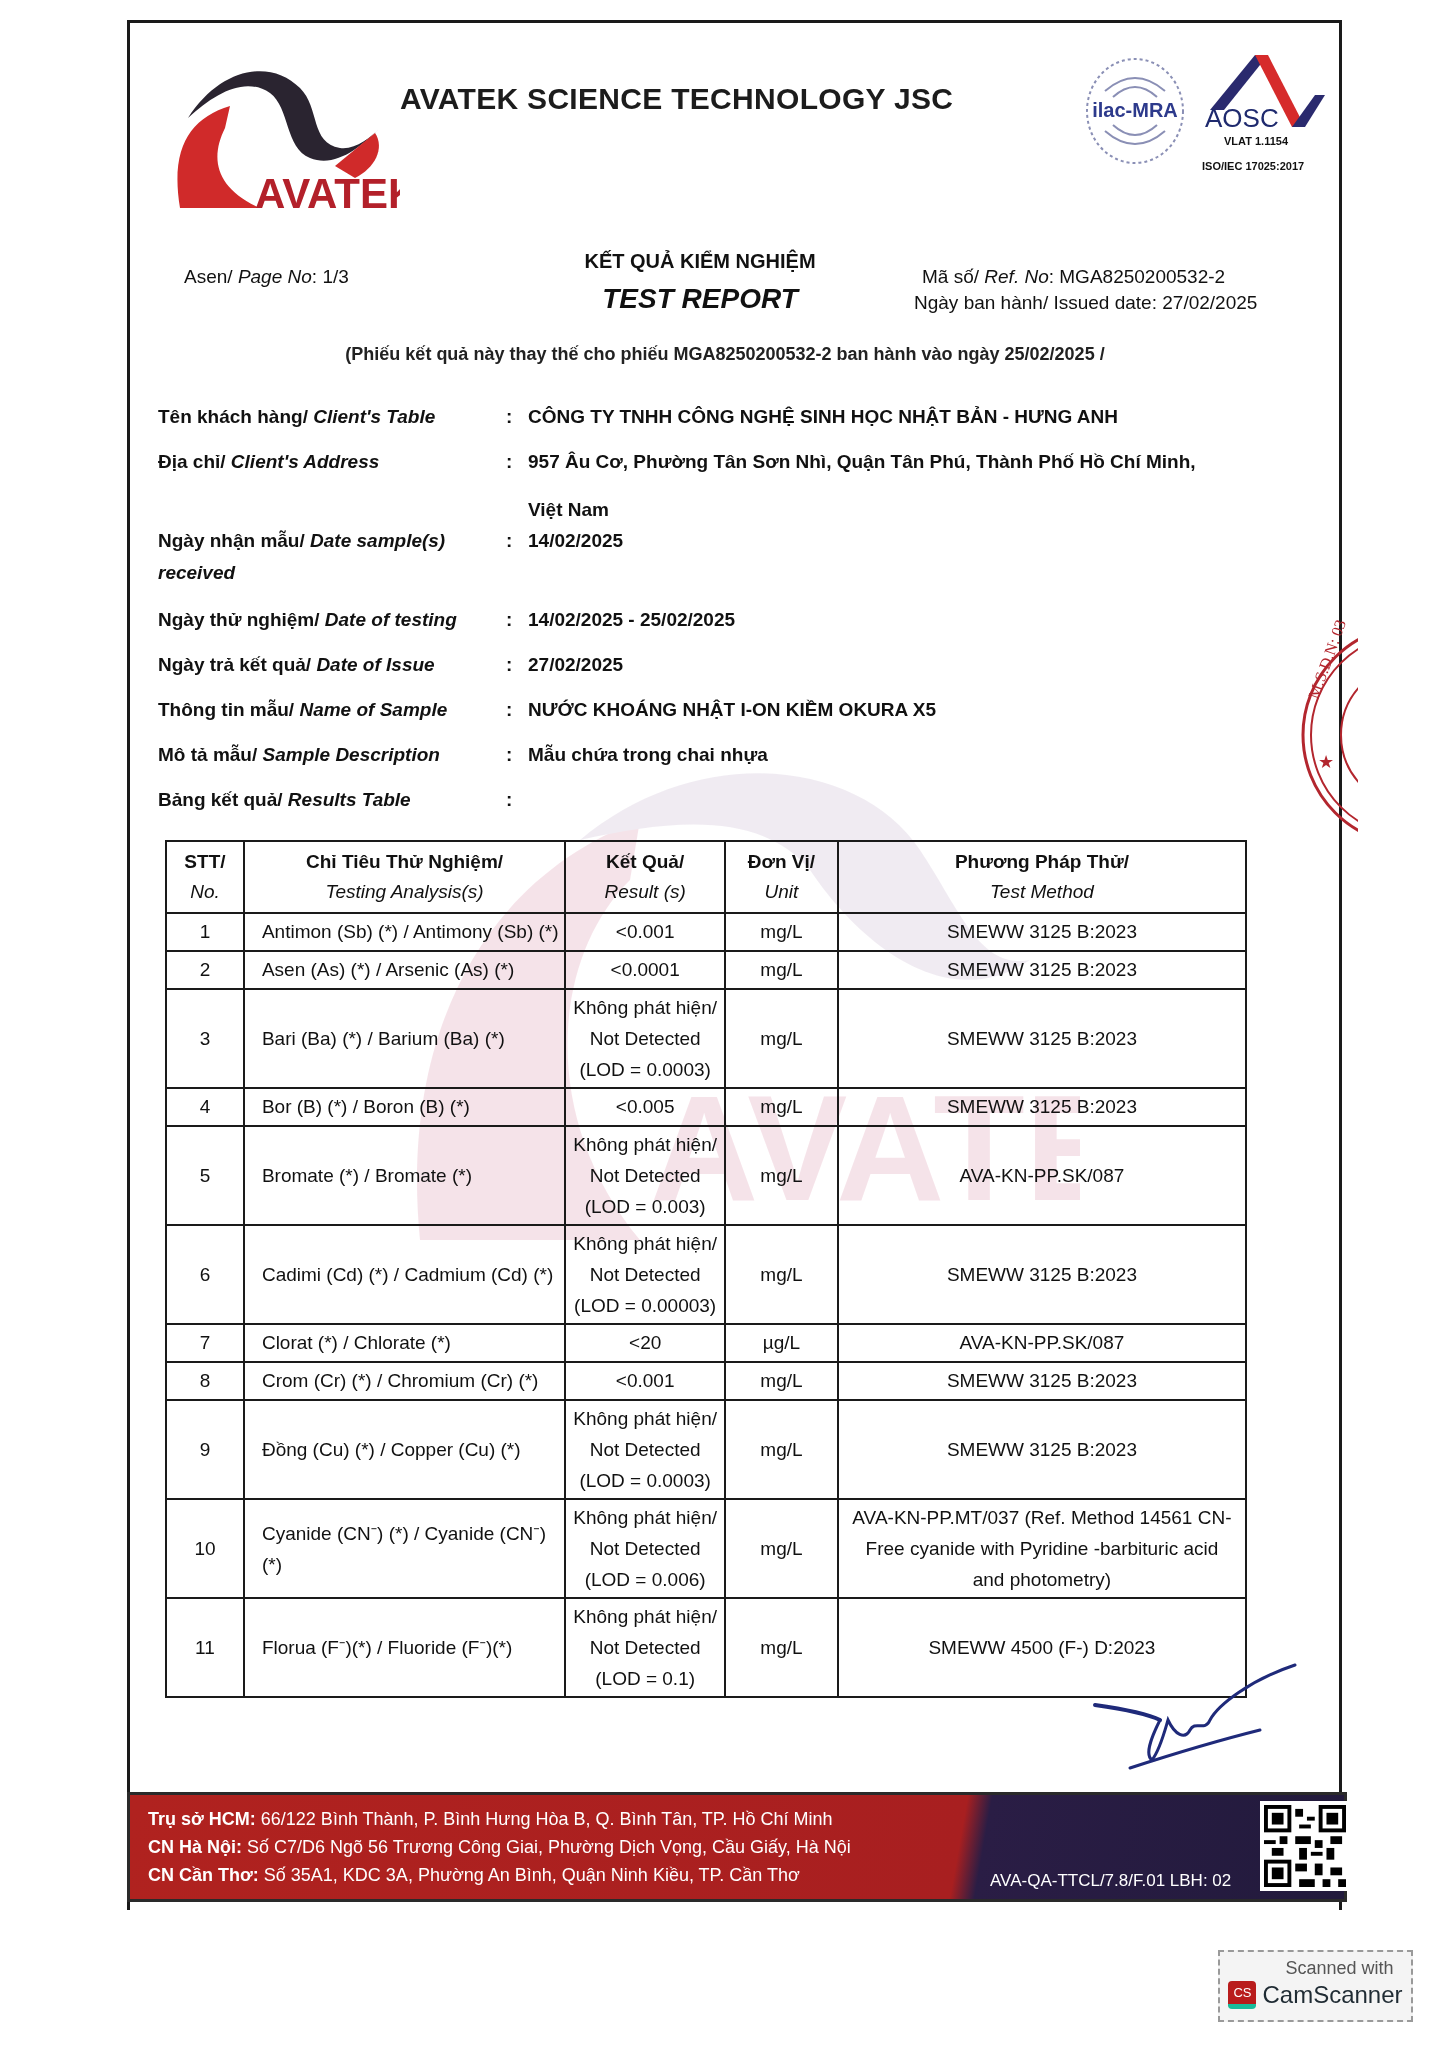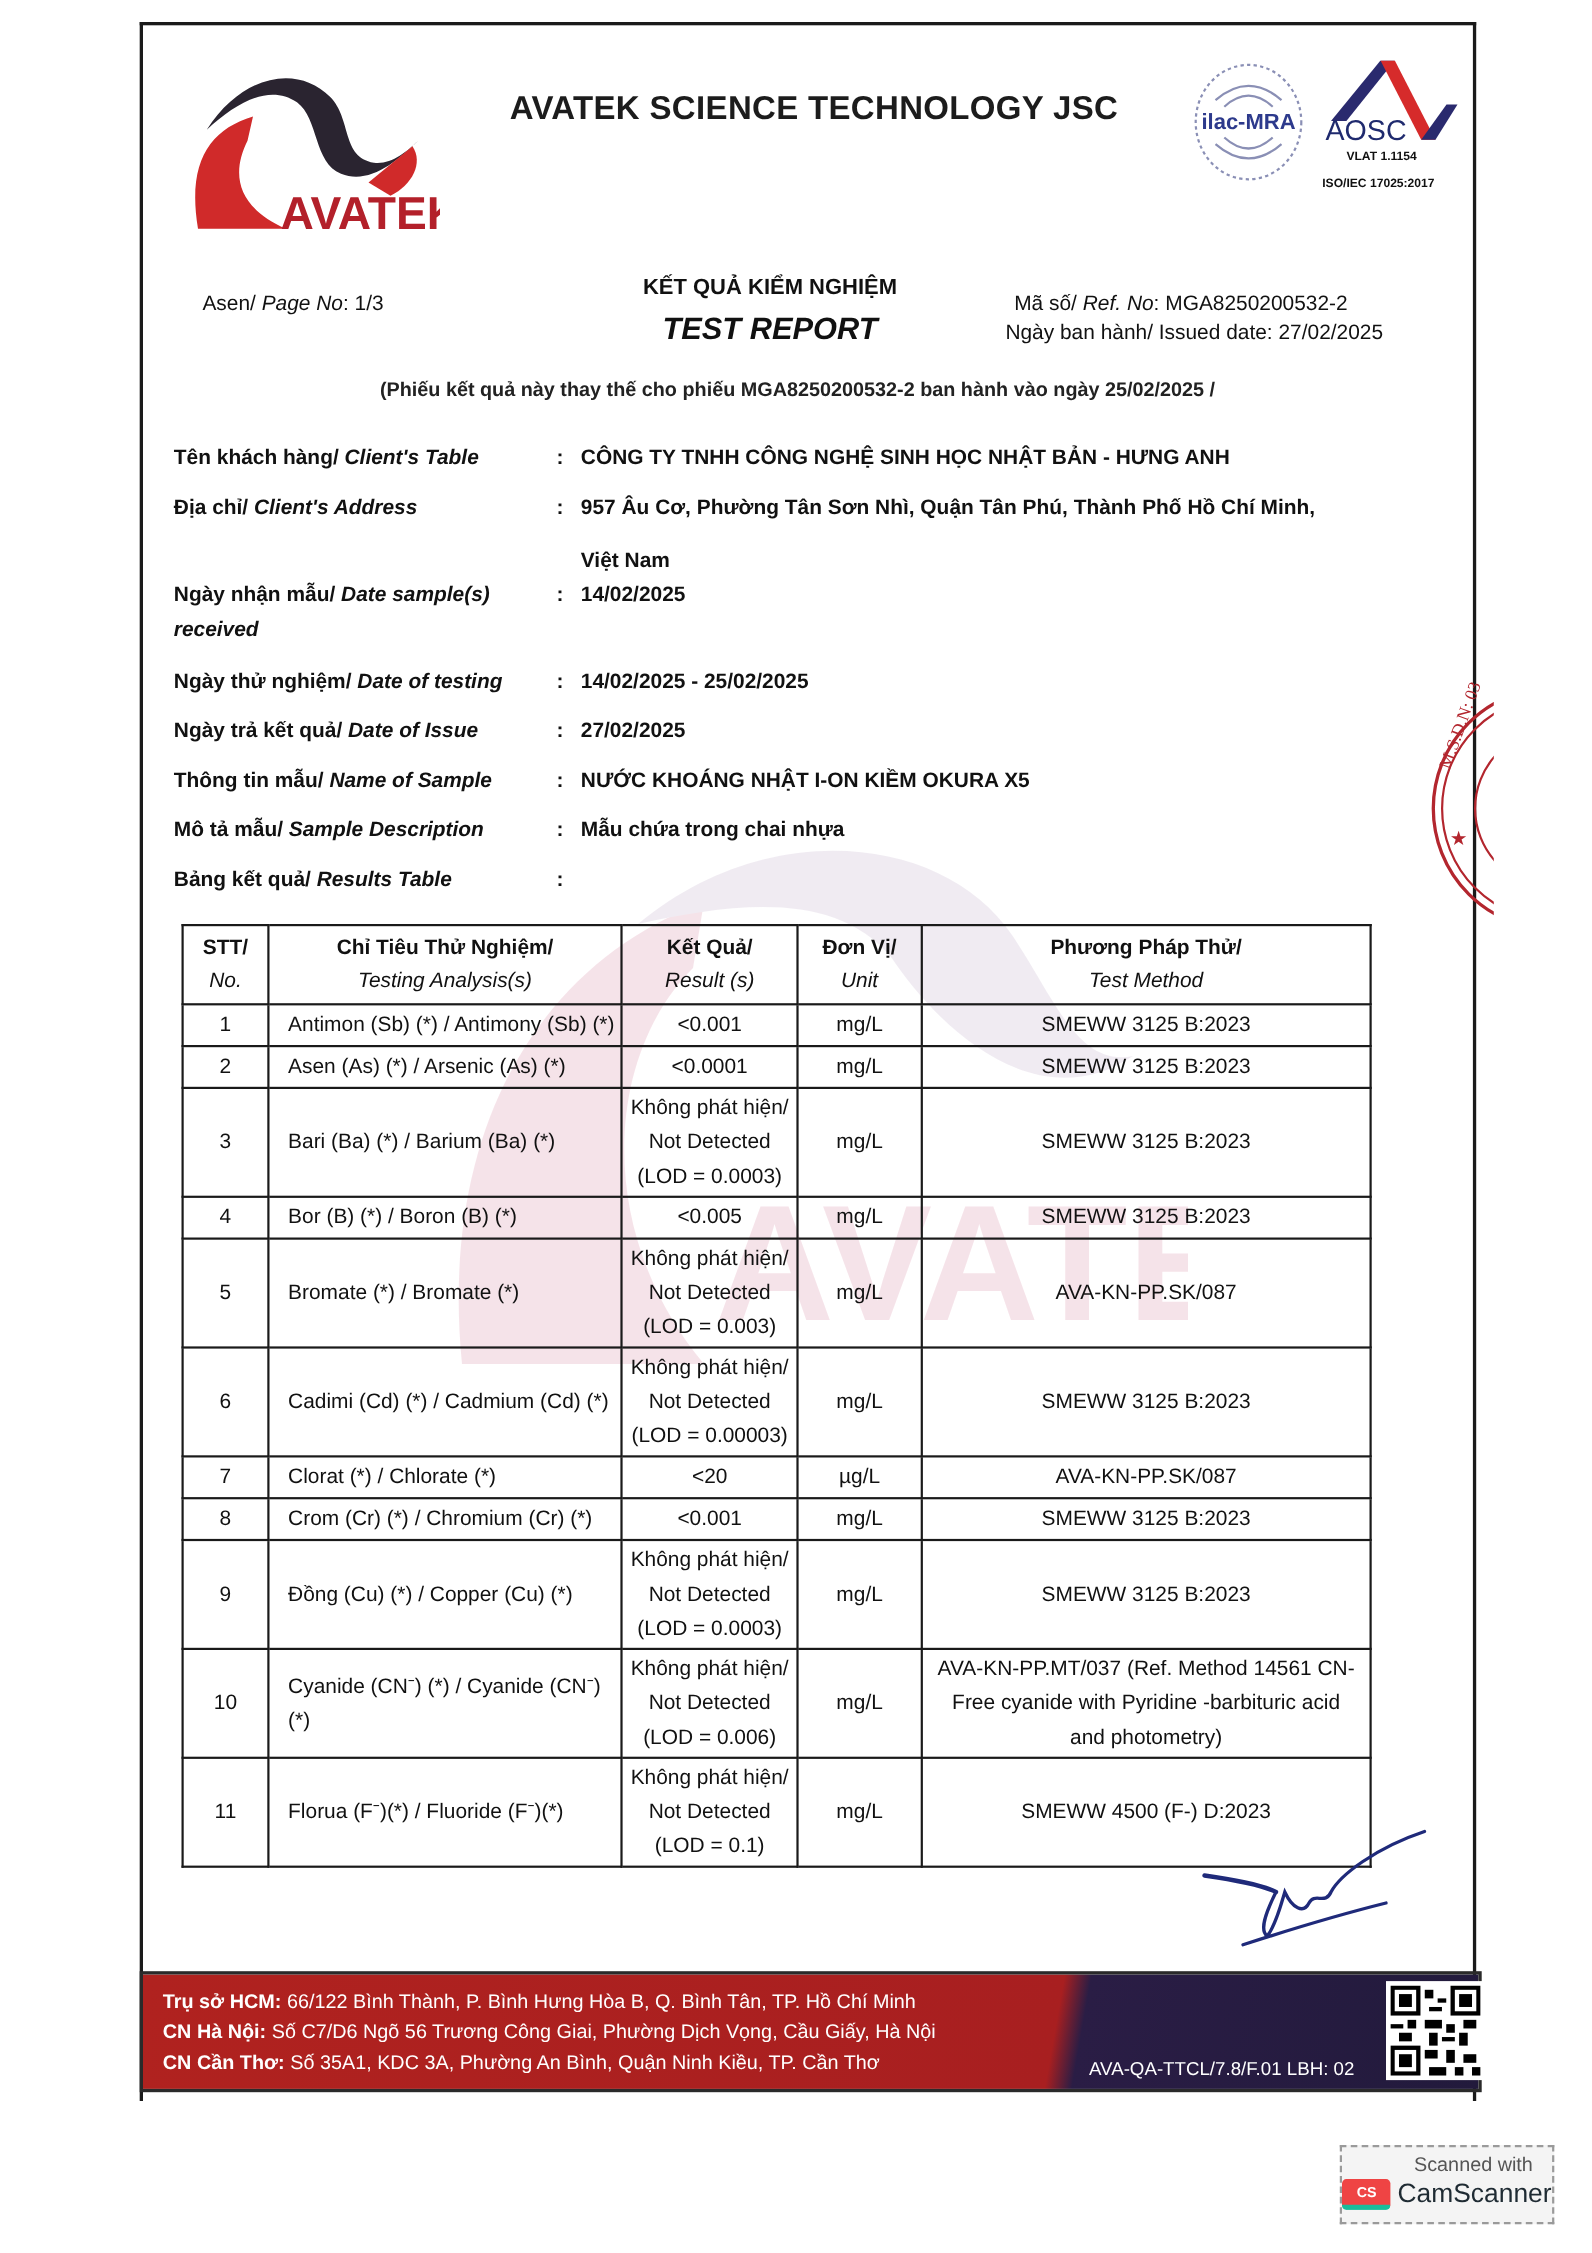--- a/index.html
+++ b/index.html
@@ -7,21 +7,21 @@
   body { position: relative; font-family: "Liberation Sans", sans-serif; color: #111; }
 
   .page {
     position: absolute; left: 127px; top: 20px; width: 1215px; height: 1890px;
     border-left: 3px solid #1a1a1a; border-right: 3px solid #1a1a1a; border-top: 3px solid #1a1a1a;
     background: #fff;
   }
 
   
   .logo { position: absolute; left: 160px; top: 48px; width: 240px; height: 170px; }
-  .company { position: absolute; left: 400px; top: 82px; width: 680px; text-align: center; }
+  .company { position: absolute; left: 400px; top: 82px; width: 680px; }
   .company .en { font-size: 30px; font-weight: bold; color: #1c1c1c; letter-spacing: 0.3px; }
   .company .vi { font-size: 24px; font-weight: bold; color: #1c1c1c; margin-top: 8px; }
   .ilac { position: absolute; left: 1083px; top: 55px; width: 105px; height: 112px; }
   .aosc { position: absolute; left: 1200px; top: 55px; width: 130px; height: 120px; }
 
   
   .pageno { position: absolute; left: 184px; top: 266px; font-size: 19px; }
   .title { position: absolute; left: 500px; top: 250px; width: 400px; text-align: center; font-weight: bold; }
   .title .vi { font-size: 20px; }
   .title .en { font-size: 28px; font-style: italic; margin-top: 10px; }
@@ -71,21 +71,21 @@
   
   .stamp { position: absolute; left: 1288px; top: 620px; width: 70px; height: 230px; overflow: hidden; }
 
   
   .camscanner {
     position: absolute; left: 1218px; top: 1950px; width: 195px; height: 72px;
     border: 2px dashed #9a9a9a; background: #f4f4f4; text-align: center;
   }
   .camscanner .t1 { font-size: 18px; color: #555; margin-top: 6px; padding-left: 48px; }
   .camscanner .t2 { display: flex; align-items: center; justify-content: center; gap: 6px; margin-top: 2px; }
-  .camscanner .cs-logo { width: 44px; height: 28px; background: #ef4444; border-radius: 4px; color: #fff; font-size: 13px; font-weight: bold; display: flex; align-items: center; justify-content: center; border-bottom: 5px solid #19bc9b; }
+  .camscanner .cs-logo { width: 28px; height: 28px; background: #b91c1c; border-radius: 4px; color: #fff; font-size: 13px; font-weight: normal; display: flex; align-items: center; justify-content: center; border-bottom: 5px solid #19bc9b; }
   .camscanner .brand { font-size: 24px; color: #1f2b33; }
 </style>
 </head>
 <body>
 
 <div class="page"></div>
 
 <svg class="logo" viewBox="0 0 240 170">
   <path d="M20 160 C 10 100, 30 70, 70 58 L 65 80 C 50 110, 55 140, 100 160 Z" fill="#d02a2a"></path>
   <path d="M28 70 C 60 20, 110 10, 140 40 C 160 60, 150 95, 180 100 C 195 102, 210 90, 220 80 C 200 100, 175 120, 150 110 C 125 100, 130 60, 110 45 C 85 28, 55 45, 28 70 Z" fill="#2a2430"></path>

